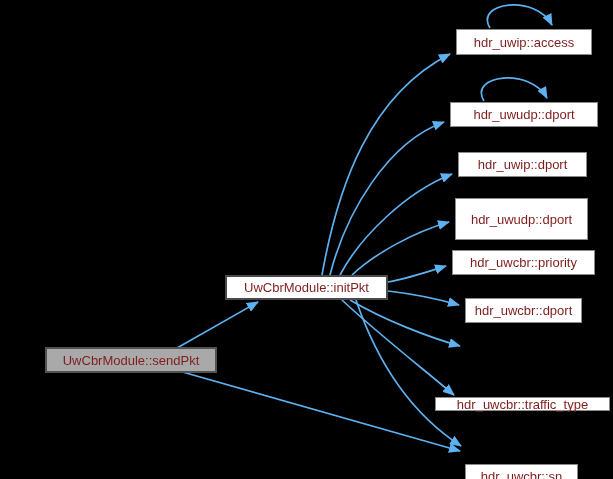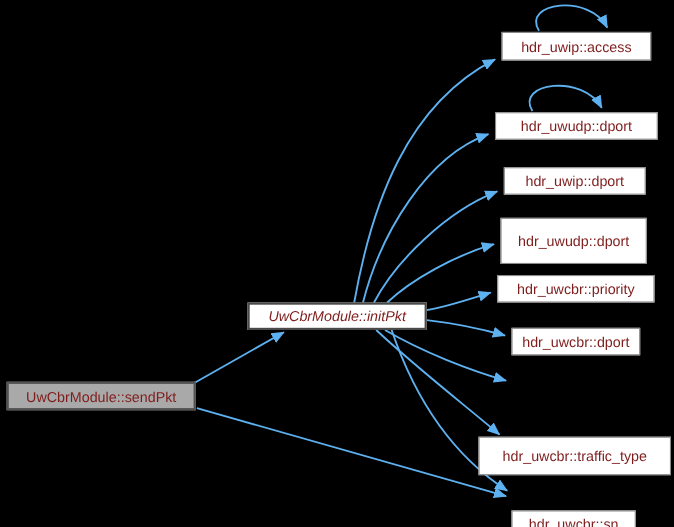--- a/index.html
+++ b/index.html
@@ -14,22 +14,22 @@
   .node{
     position:absolute;
     box-sizing:border-box;
     background:#ffffff;
     border:1.5px solid #8a8a8a;
     display:flex;align-items:center;justify-content:center;
     font-size:13px;color:#7f1d1d;
     white-space:nowrap;
     cursor:pointer;
   }
-  .node.center{border:2px solid #4a4a4a;font-style:italic;}
-  .node.highlight{background:#a9a9a9;border:2px solid #525252;}
+  .node.center{border:2px solid #4a4a4a;}
+  .node.highlight{background:#a9a9a9;border:2px solid #525252;margin-left:39px;}
   .lbl{display:inline-block;}
 </style>
 </head>
 <body>
 
 <div class="canvas">
 
   <svg class="edges" viewBox="0 0 613 479">
     <defs>
       <marker id="arrow" viewBox="0 0 12 10" markerWidth="12" markerHeight="10" refX="11" refY="5" orient="auto" markerUnits="userSpaceOnUse">
@@ -79,21 +79,21 @@
 
   <div class="node" style="left:452px;top:250px;width:143px;height:25px">
     <span class="lbl">hdr_uwcbr::priority</span>
   </div>
 
   <div class="node" style="left:465px;top:298px;width:117px;height:25px">
     <span class="lbl">hdr_uwcbr::dport</span>
   </div>
 
 
-  <div class="node" style="left:435px;top:397px;width:175px;height:35px">
+  <div class="node" style="left:435px;top:397px;width:175px;height:14px">
     <span class="lbl">hdr_uwcbr::traffic_type</span>
   </div>
 
   <div class="node" style="left:465px;top:464px;width:113px;height:25px">
     <span class="lbl">hdr_uwcbr::sn</span>
   </div>
 
 </div>
 
 </body></html>

